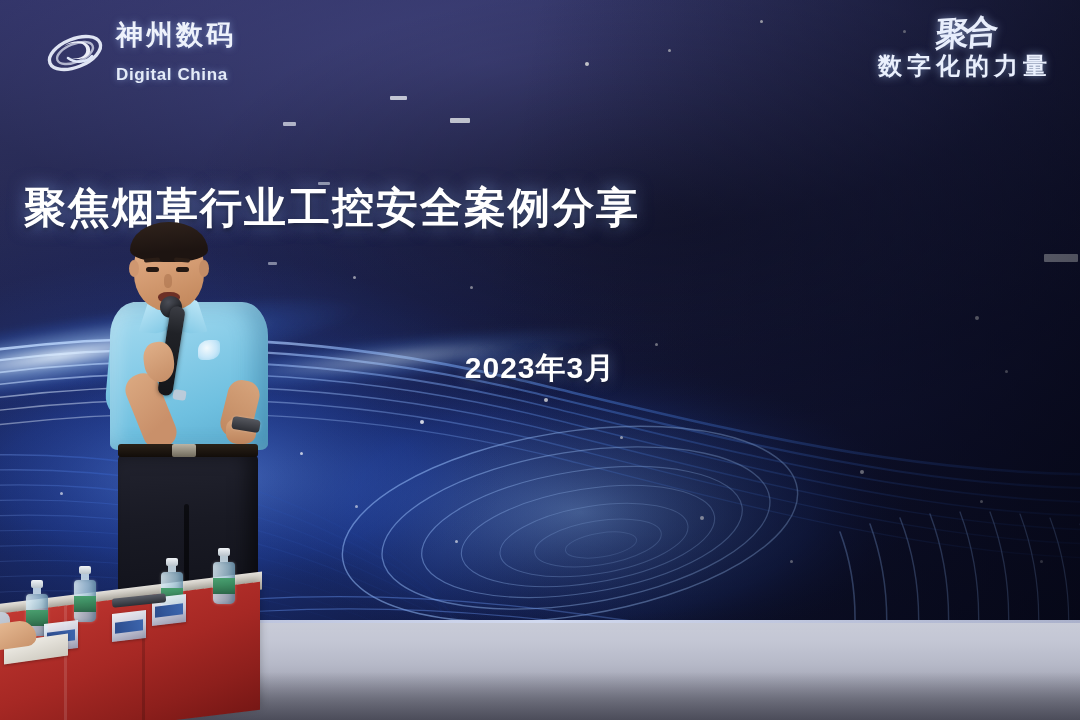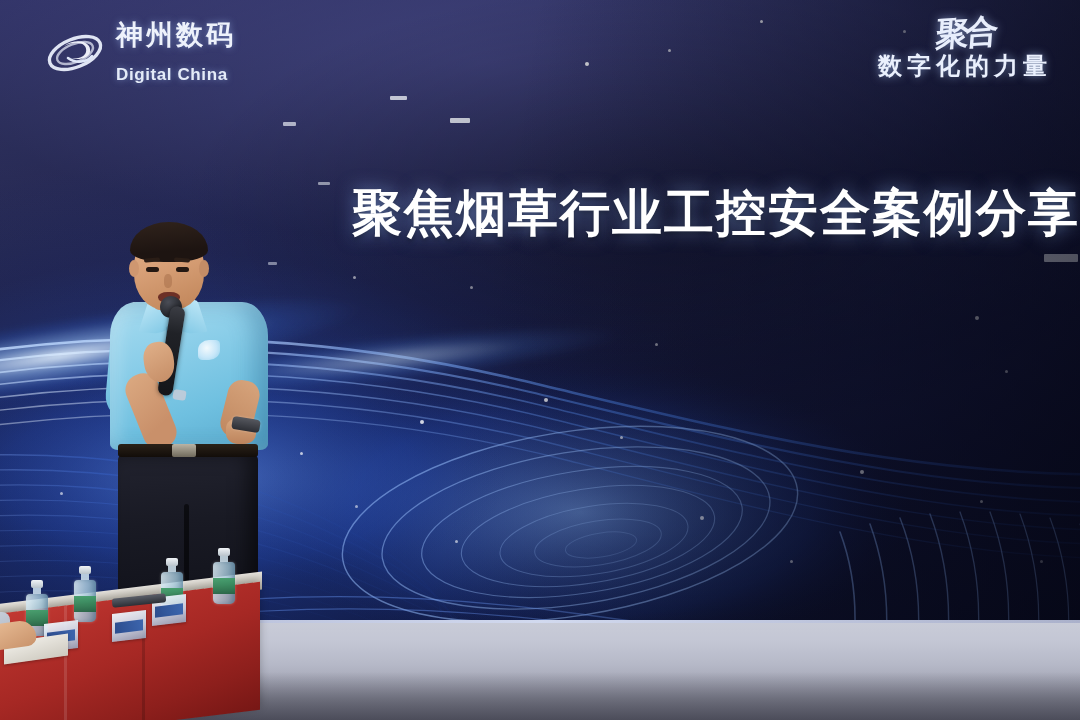--- a/index.html
+++ b/index.html
@@ -93,22 +93,22 @@
   }
   .logo-juhe .slogan{
     font-size:24px; font-weight:600; color:#eaf0fd; letter-spacing:5px;
     margin-top:2px;
     text-shadow:0 0 8px rgba(175,205,255,0.6);
   }
 
   
   .slide-title{
     position:absolute; left:0; right:0; top:180px;
-    text-align:right;
-    font-size:50px; font-weight:700; color:#ffffff;
+    text-align:left;
+    font-size:42px; font-weight:700; color:#ffffff;
     letter-spacing:2px;
     text-shadow:0 0 18px rgba(150,185,255,0.55), 0 2px 5px rgba(0,0,0,0.55);
     white-space:nowrap;
     padding-left:24px;
   }
   .slide-date{
     position:absolute; left:0; right:0; top:348px;
     text-align:center;
     font-size:30px; font-weight:700; color:#ffffff; letter-spacing:1px;
     text-shadow:0 0 14px rgba(150,185,255,0.5), 0 2px 4px rgba(0,0,0,0.5);
@@ -483,20 +483,21 @@
         <div class="en">Digital China</div>
       </div>
     </div>
 
     <div class="logo-juhe">
       <div class="brush">聚合</div>
       <div class="slogan">数字化的力量</div>
     </div>
 
     <div class="slide-title">聚焦烟草行业工控安全案例分享</div>
+    <div class="slide-date">2023年3月</div>
   </div>
 
   <div class="stage-floor"></div>
   <div class="floor-edge"></div>
   <div class="floor-shadow"></div>
 
   <div class="presenter">
     <div class="p-legs"></div>
     <div class="p-legsplit"></div>
     <div class="p-arm-l"></div>

